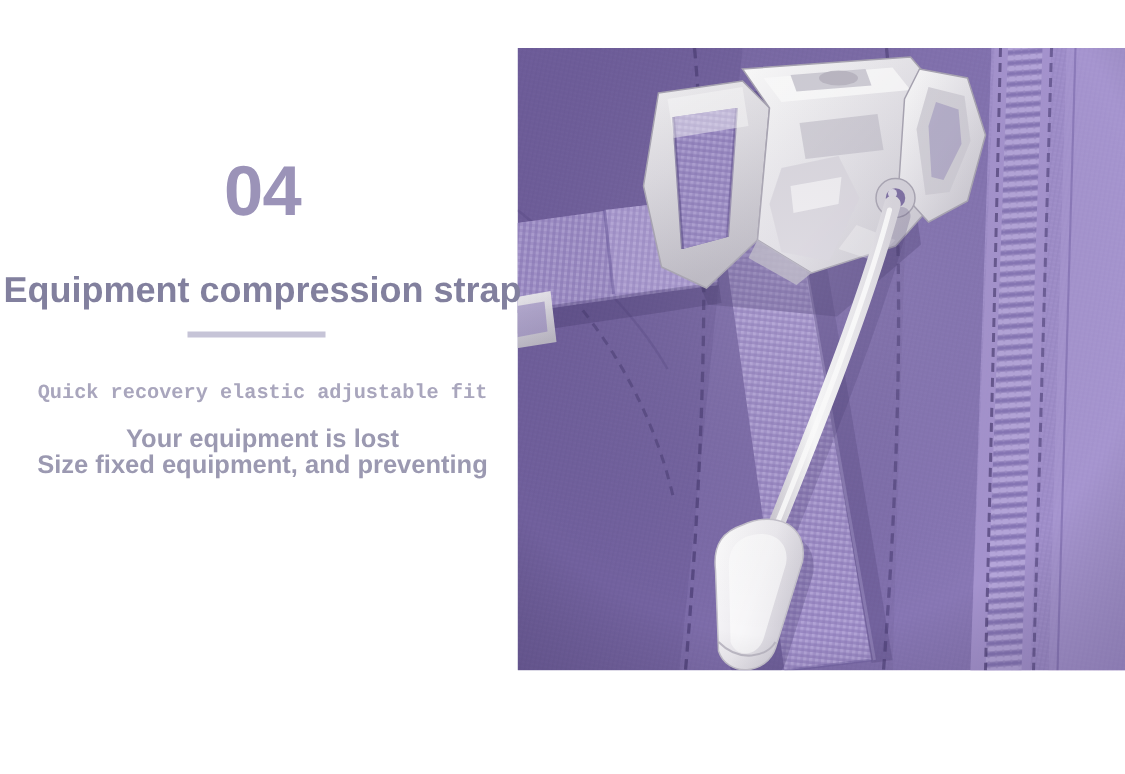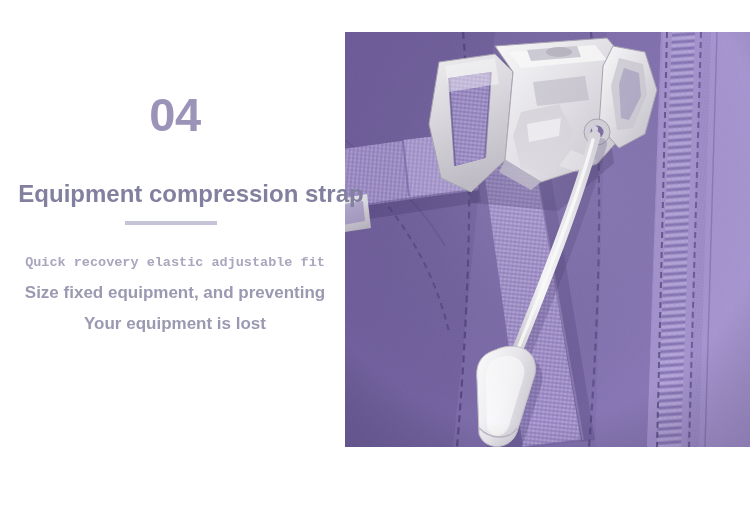--- a/index.html
+++ b/index.html
@@ -30,34 +30,34 @@
     left: 0;
     top: 0;
     width: 350px;
     height: 516px;
     z-index: 3;
   }
 
   .step-number {
     position: absolute;
     left: 0;
-    top: 91px;
+    top: 103px;
     width: 350px;
     text-align: center;
     font-family: "Liberation Sans", sans-serif;
     font-size: 47px;
     font-weight: bold;
     letter-spacing: -0.5px;
     color: #9b93b8;
     line-height: 1;
   }
 
   .headline {
     position: absolute;
-    left: 16px;
+    left: 0;
     top: 180px;
     width: 350px;
     text-align: center;
     font-family: "Liberation Sans", sans-serif;
     font-size: 24px;
     font-weight: bold;
     color: #82809e;
     line-height: 1.15;
     white-space: nowrap;
   }
@@ -292,19 +292,19 @@
   <div class="text-panel">
 
     <div class="step-number">04</div>
 
     <div class="headline">Equipment compression strap</div>
 
     <div class="divider"></div>
 
     <div class="sub-lines">
       <p class="sub-line-sm">Quick recovery elastic adjustable fit</p>
+      <p class="sub-line-lg last">Your equipment is lost</p>
       <p class="sub-line-lg">Size fixed equipment, and preventing</p>
-      <p class="sub-line-lg last">Your equipment is lost</p>
     </div>
 
   </div>
 
 </div>
 
 </body></html>

